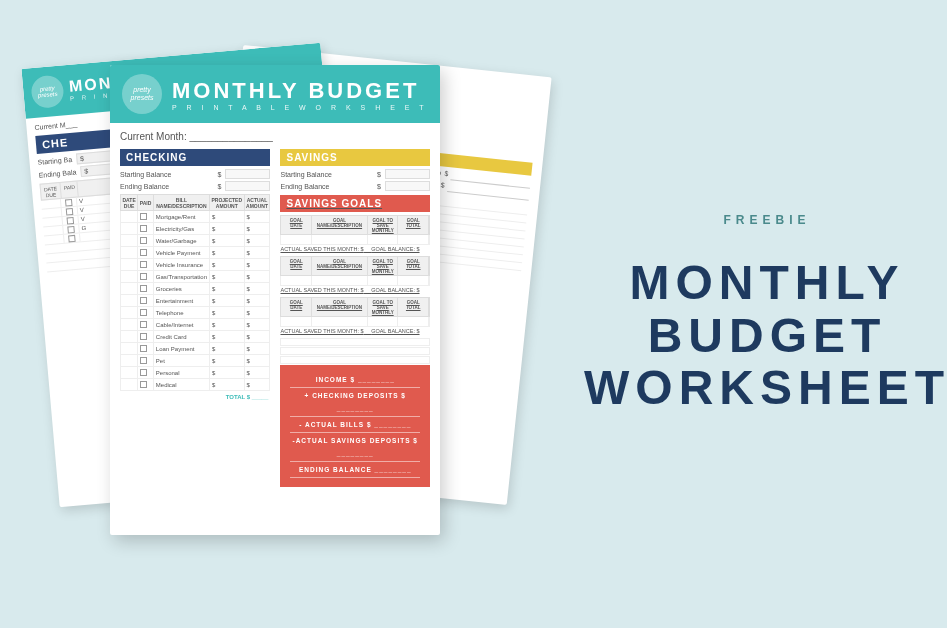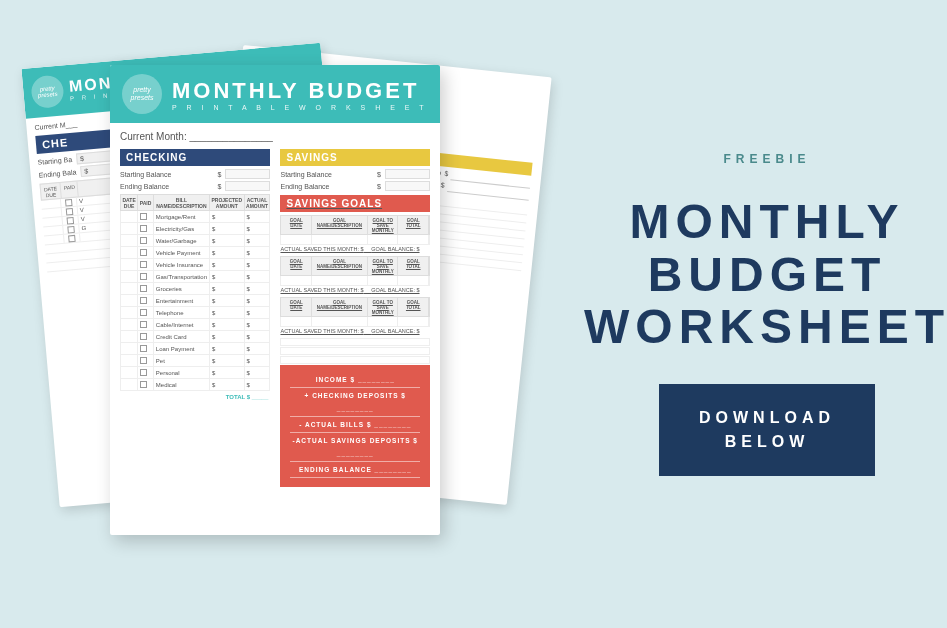--- a/index.html
+++ b/index.html
@@ -847,17 +847,13 @@
 
 <div class="right-section">
   <div class="freebie-label">FREEBIE</div>
 
   <div class="main-title">
     <div class="main-title-line">MONTHLY</div>
     <div class="main-title-line">BUDGET</div>
     <div class="main-title-line">WORKSHEET</div>
   </div>
 
-  <div class="download-btn">
-    <div class="download-btn-text">DOWNLOAD</div>
-    <div class="download-btn-text">BELOW</div>
-  </div>
 </div>
 
 </body></html>

